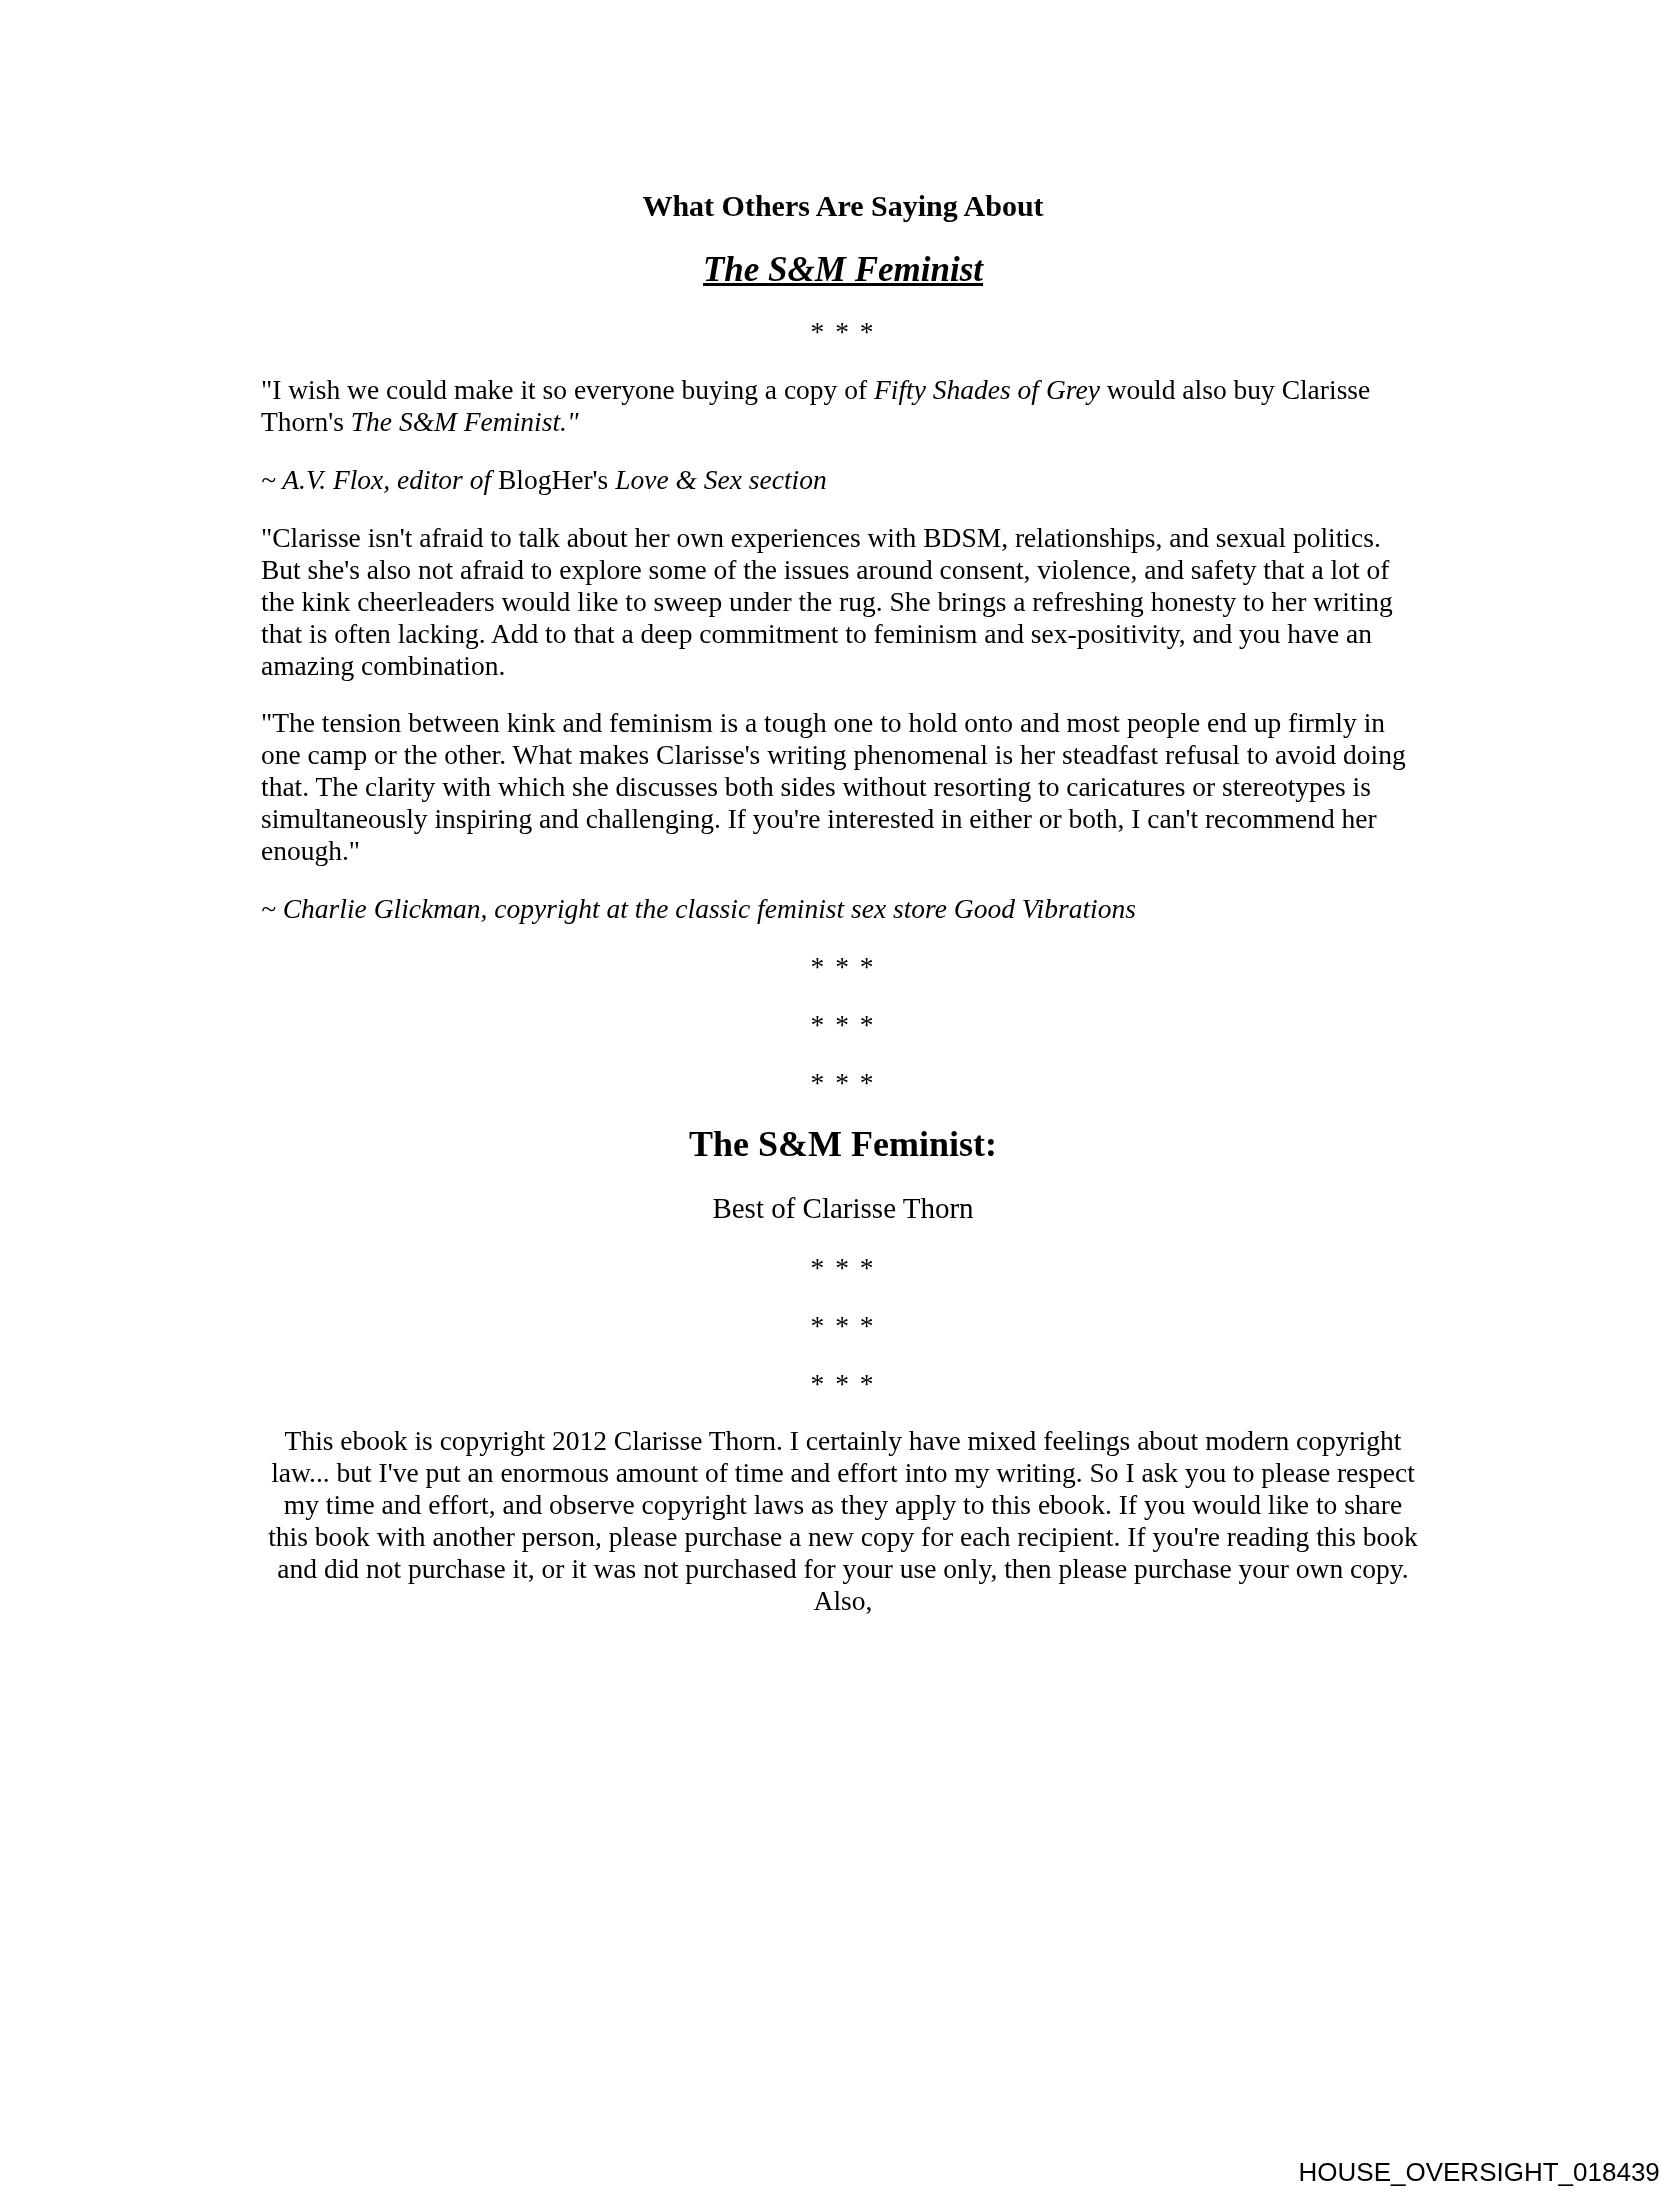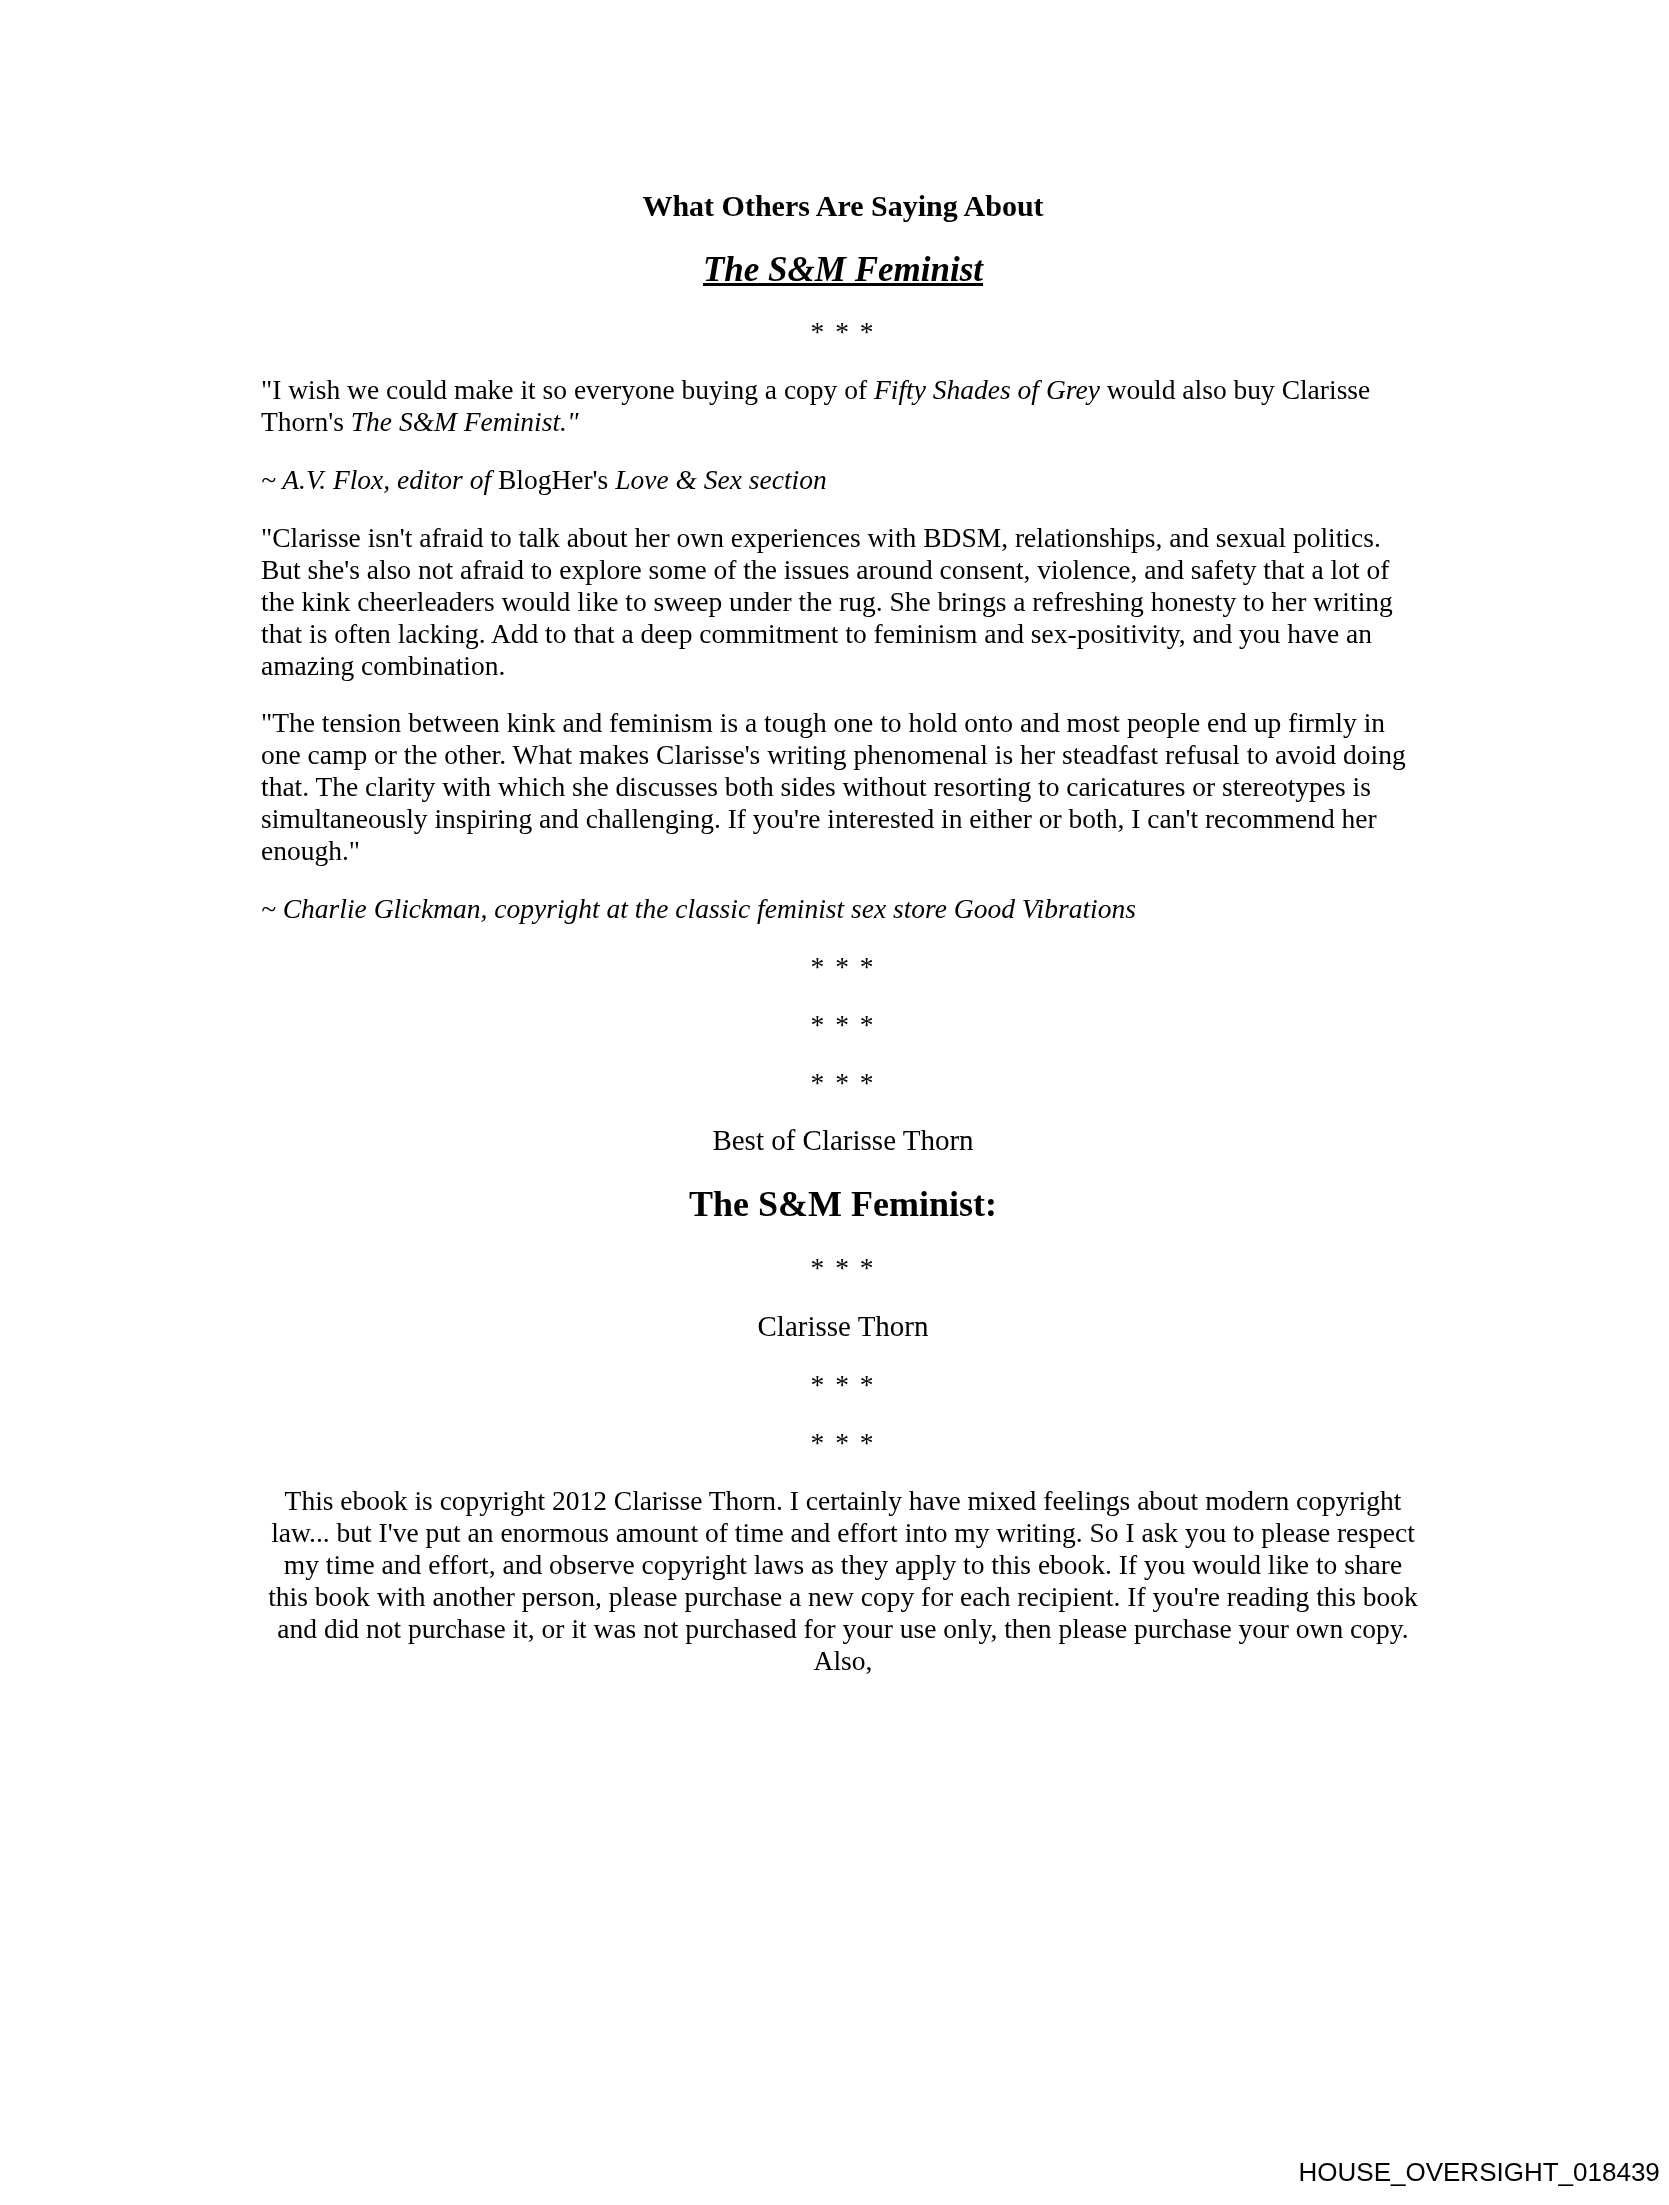--- a/index.html
+++ b/index.html
@@ -71,27 +71,26 @@
     <p>"Clarisse isn't afraid to talk about her own experiences with BDSM, relationships, and sexual politics. But she's also not afraid to explore some of the issues around consent, violence, and safety that a lot of the kink cheerleaders would like to sweep under the rug. She brings a refreshing honesty to her writing that is often lacking. Add to that a deep commitment to feminism and sex-positivity, and you have an amazing combination.</p>
 
     <p>"The tension between kink and feminism is a tough one to hold onto and most people end up firmly in one camp or the other. What makes Clarisse's writing phenomenal is her steadfast refusal to avoid doing that. The clarity with which she discusses both sides without resorting to caricatures or stereotypes is simultaneously inspiring and challenging. If you're interested in either or both, I can't recommend her enough."</p>
 
     <p class="italic">~ Charlie Glickman, copyright at the classic feminist sex store Good Vibrations</p>
 
     <p class="center stars">* * *</p>
     <p class="center stars">* * *</p>
     <p class="center stars">* * *</p>
 
+    <p class="center main-title">The S&amp;M Feminist:</p>
+
     <p class="center titleline">Best of Clarisse Thorn</p>
-
-    <p class="center main-title">The S&amp;M Feminist:</p>
 
     <p class="center stars">* * *</p>
 
-    <p class="center titleline">Clarisse Thorn</p>
 
 
     <p class="center stars">* * *</p>
 
 
 
     <p class="center stars">* * *</p>
 
     <p class="center">This ebook is copyright 2012 Clarisse Thorn. I certainly have mixed feelings about modern copyright law... but I've put an enormous amount of time and effort into my writing. So I ask you to please respect my time and effort, and observe copyright laws as they apply to this ebook. If you would like to share this book with another person, please purchase a new copy for each recipient. If you're reading this book and did not purchase it, or it was not purchased for your use only, then please purchase your own copy. Also,</p>
 

